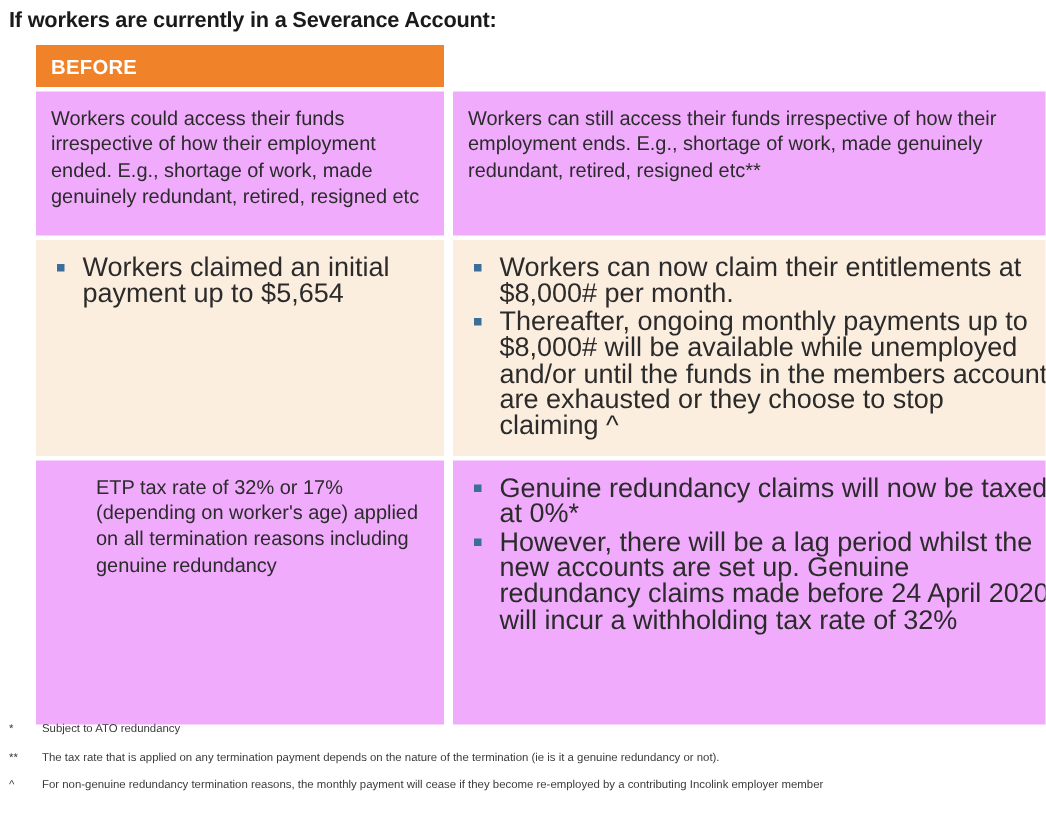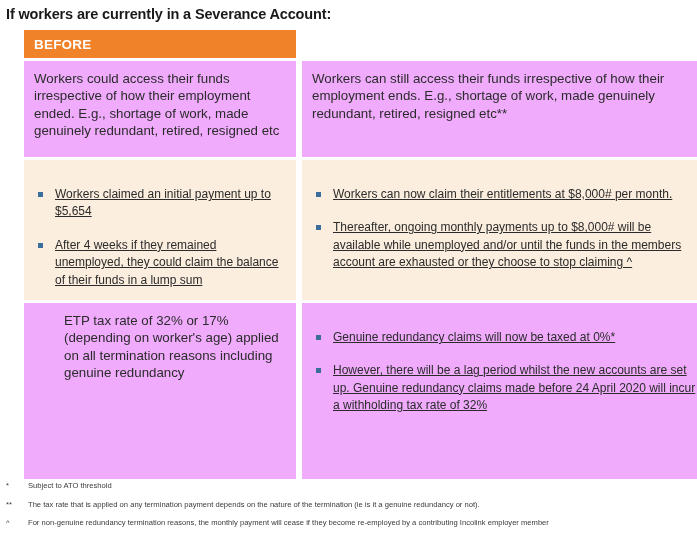--- a/index.html
+++ b/index.html
@@ -100,24 +100,23 @@
 
   
   ul.blist {
     list-style: none;
     margin: 0;
     padding: 0;
   }
   ul.blist > li {
     position: relative;
     padding-left: 19px;
-    margin: 16px 0 1px 0;
-    font-size: 12px;
+    margin: 0 0 1px 0;
+    font-size: 18px;
     line-height: 17.4px;
-    text-decoration: underline;
   }
   ul.blist > li::before {
     content: "";
     position: absolute;
     left: 2px;
     top: 6px;
     width: 5px;
     height: 5px;
     background: #3C6E9B;
   }
@@ -180,21 +179,20 @@
         <p>Workers can still access their funds irrespective of how their employment ends. E.g., shortage of work, made genuinely redundant, retired, resigned etc**</p>
       </div>
     </div>
 
     <div class="row-gap"></div>
 
     <div class="cmp-row r2">
       <div class="col col-before cell has-bullets bg-peach">
         <ul class="blist">
           <li>Workers claimed an initial payment up to $5,654</li>
-          <li>After 4 weeks if they remained unemployed, they could claim the balance of their funds in a lump sum</li>
         </ul>
       </div>
       <div class="col col-gutter"></div>
       <div class="col col-now cell has-bullets bg-peach">
         <ul class="blist">
           <li>Workers can now claim their entitlements at $8,000# per month.</li>
           <li>Thereafter, ongoing monthly payments up to $8,000# will be available while unemployed and/or until the funds in the members account are exhausted or they choose to stop claiming ^</li>
         </ul>
       </div>
     </div>
@@ -212,21 +210,21 @@
           <li>However, there will be a lag period whilst the new accounts are set up. Genuine redundancy claims made before 24 April 2020 will incur a withholding tax rate of 32%</li>
         </ul>
       </div>
     </div>
 
   </div>
 
   <div class="footnotes">
     <div class="fn-row">
       <span class="fn-mark">*</span>
-      <span class="fn-text">Subject to ATO threshold</span>
+      <span class="fn-text">Subject to ATO redundancy</span>
     </div>
     <div class="fn-row">
       <span class="fn-mark">**</span>
       <span class="fn-text">The tax rate that is applied on any termination payment depends on the nature of the termination (ie is it a genuine redundancy or not).</span>
     </div>
     <div class="fn-row">
       <span class="fn-mark">^</span>
       <span class="fn-text">For non-genuine redundancy termination reasons, the monthly payment will cease if they become re-employed by a contributing Incolink employer member</span>
     </div>
   </div>

